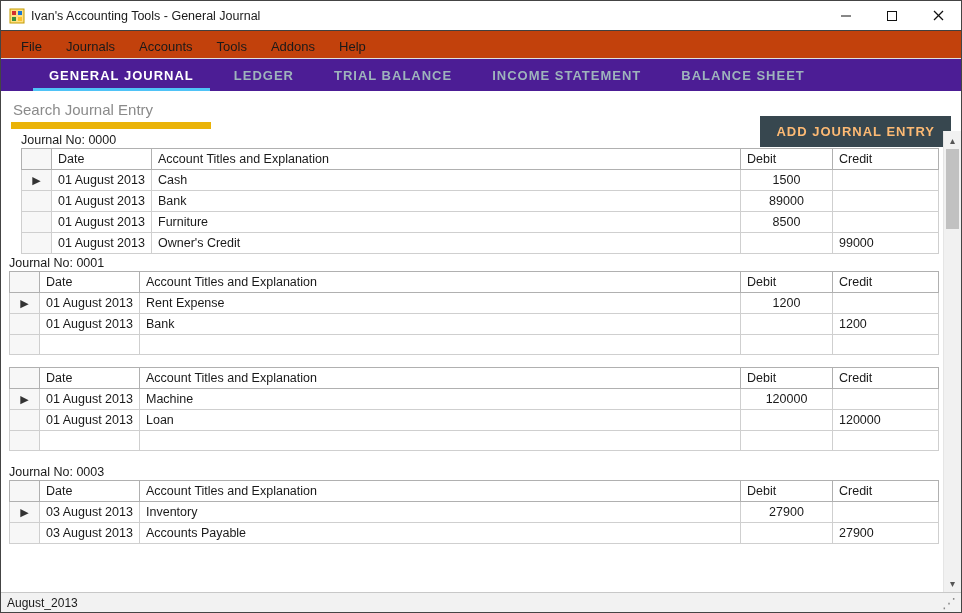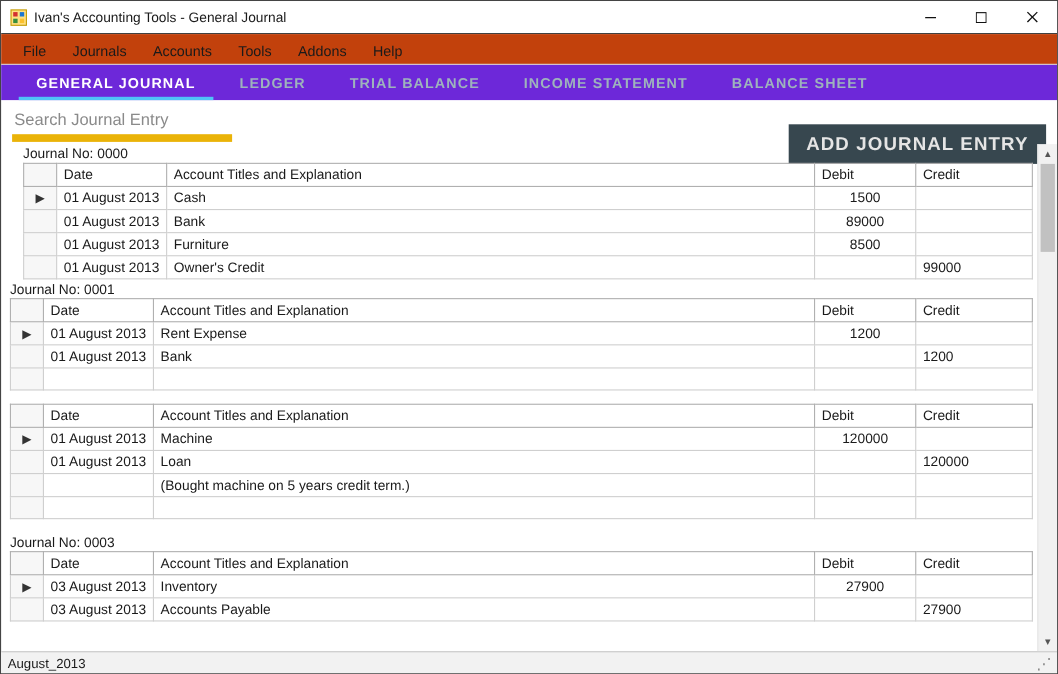--- a/index.html
+++ b/index.html
@@ -11,30 +11,30 @@
   .titlebar .icon-app svg { display:block;}
   .titlebar .title-text { flex:0 0 auto; font-size:12.5px; }
   .titlebar .spacer { flex:1; }
   .titlebar .win-btns { display:flex; height:100%; }
   .win-btn { width:46px; height:100%; display:flex; align-items:center; justify-content:center; cursor:default;}
   .win-btn svg { display:block; }
   
   .menubar { height:28px; background:#c2410c; display:flex; align-items:flex-end; padding:0 8px; border-bottom:1px solid #e0e0e0;}
   .menubar .menu-item { padding:4px 12px; font-size:13px; cursor:default;}
   
-  .tabstrip { height:32px; background:#6d28d9; display:flex; align-items:stretch; padding:0 12px;}
+  .tabstrip { height:32px; background:#4c1d95; display:flex; align-items:stretch; padding:0 28px;}
   .tab { color:#9eb3bc; font-size:13px; font-weight:600; letter-spacing:1px; padding:0 20px; display:flex; align-items:center; cursor:default; position:relative;}
   .tab.active { color:#fff; }
   .tab.active::after { content:""; position:absolute; left:4px; right:4px; bottom:0; height:3px; background:#4fc3f7;}
   
   .toolbar { height:40px; display:flex; align-items:center; padding:4px 10px 0 10px;}
   .search { flex:0 0 auto; width:200px; border:none; border-bottom:7px solid #eab308; padding:4px 2px; font-size:15px; color:#8a8a8a; background:transparent; font-family:inherit;}
   .search::placeholder { color:#8a8a8a; }
   .toolbar-spacer { flex:1; }
-  .add-btn { background:#37474f; color:#e5e5e5; border:none; padding:8px 16px; font-size:17px; letter-spacing:1px; font-weight:600; cursor:default; font-family:inherit;margin-top:36px;}
+  .add-btn { background:#37474f; color:#fdba74; border:none; padding:8px 16px; font-size:13px; letter-spacing:1px; font-weight:600; cursor:default; font-family:inherit;margin-top:36px;}
   
   .content-wrap { flex:1; display:flex; overflow:hidden; position:relative; }
   .content { flex:1; overflow:hidden; position:relative; padding:0 4px 0 8px;}
   .scrollbar { width:18px; background:#f1f1f1; display:flex; flex-direction:column; border-left:1px solid #e5e5e5;}
   .scroll-arrow { height:18px; display:flex; align-items:center; justify-content:center; color:#555; font-size:10px; cursor:default;}
   .scroll-track { flex:1; position:relative; }
   .scroll-thumb { position:absolute; top:0; left:2px; right:2px; height:80px; background:#c1c1c1; }
   
   .group-title { font-size:12.5px; padding:2px 0 1px 0;}
   table.grid { width:100%; border-collapse:collapse; font-size:12.5px; }
@@ -217,27 +217,20 @@
               <tr>
                 <td class="rowhdr"></td>
                 <td class="col-date">01 August 2013</td>
                 <td>Loan</td>
                 <td class="col-debit"></td>
                 <td class="col-credit">120000</td>
               </tr>
               <tr>
                 <td class="rowhdr"></td>
                 <td class="col-date"></td>
-                <td>(Bought machine on 5 years credit term.)</td>
-                <td class="col-debit"></td>
-                <td class="col-credit"></td>
-              </tr>
-              <tr>
-                <td class="rowhdr"></td>
-                <td class="col-date"></td>
                 <td></td>
                 <td class="col-debit"></td>
                 <td class="col-credit"></td>
               </tr>
             </tbody>
           </table>
         </div>
         <div class="group-block">
           <div class="group-title">Journal No: 0003</div>
           <table class="grid">

